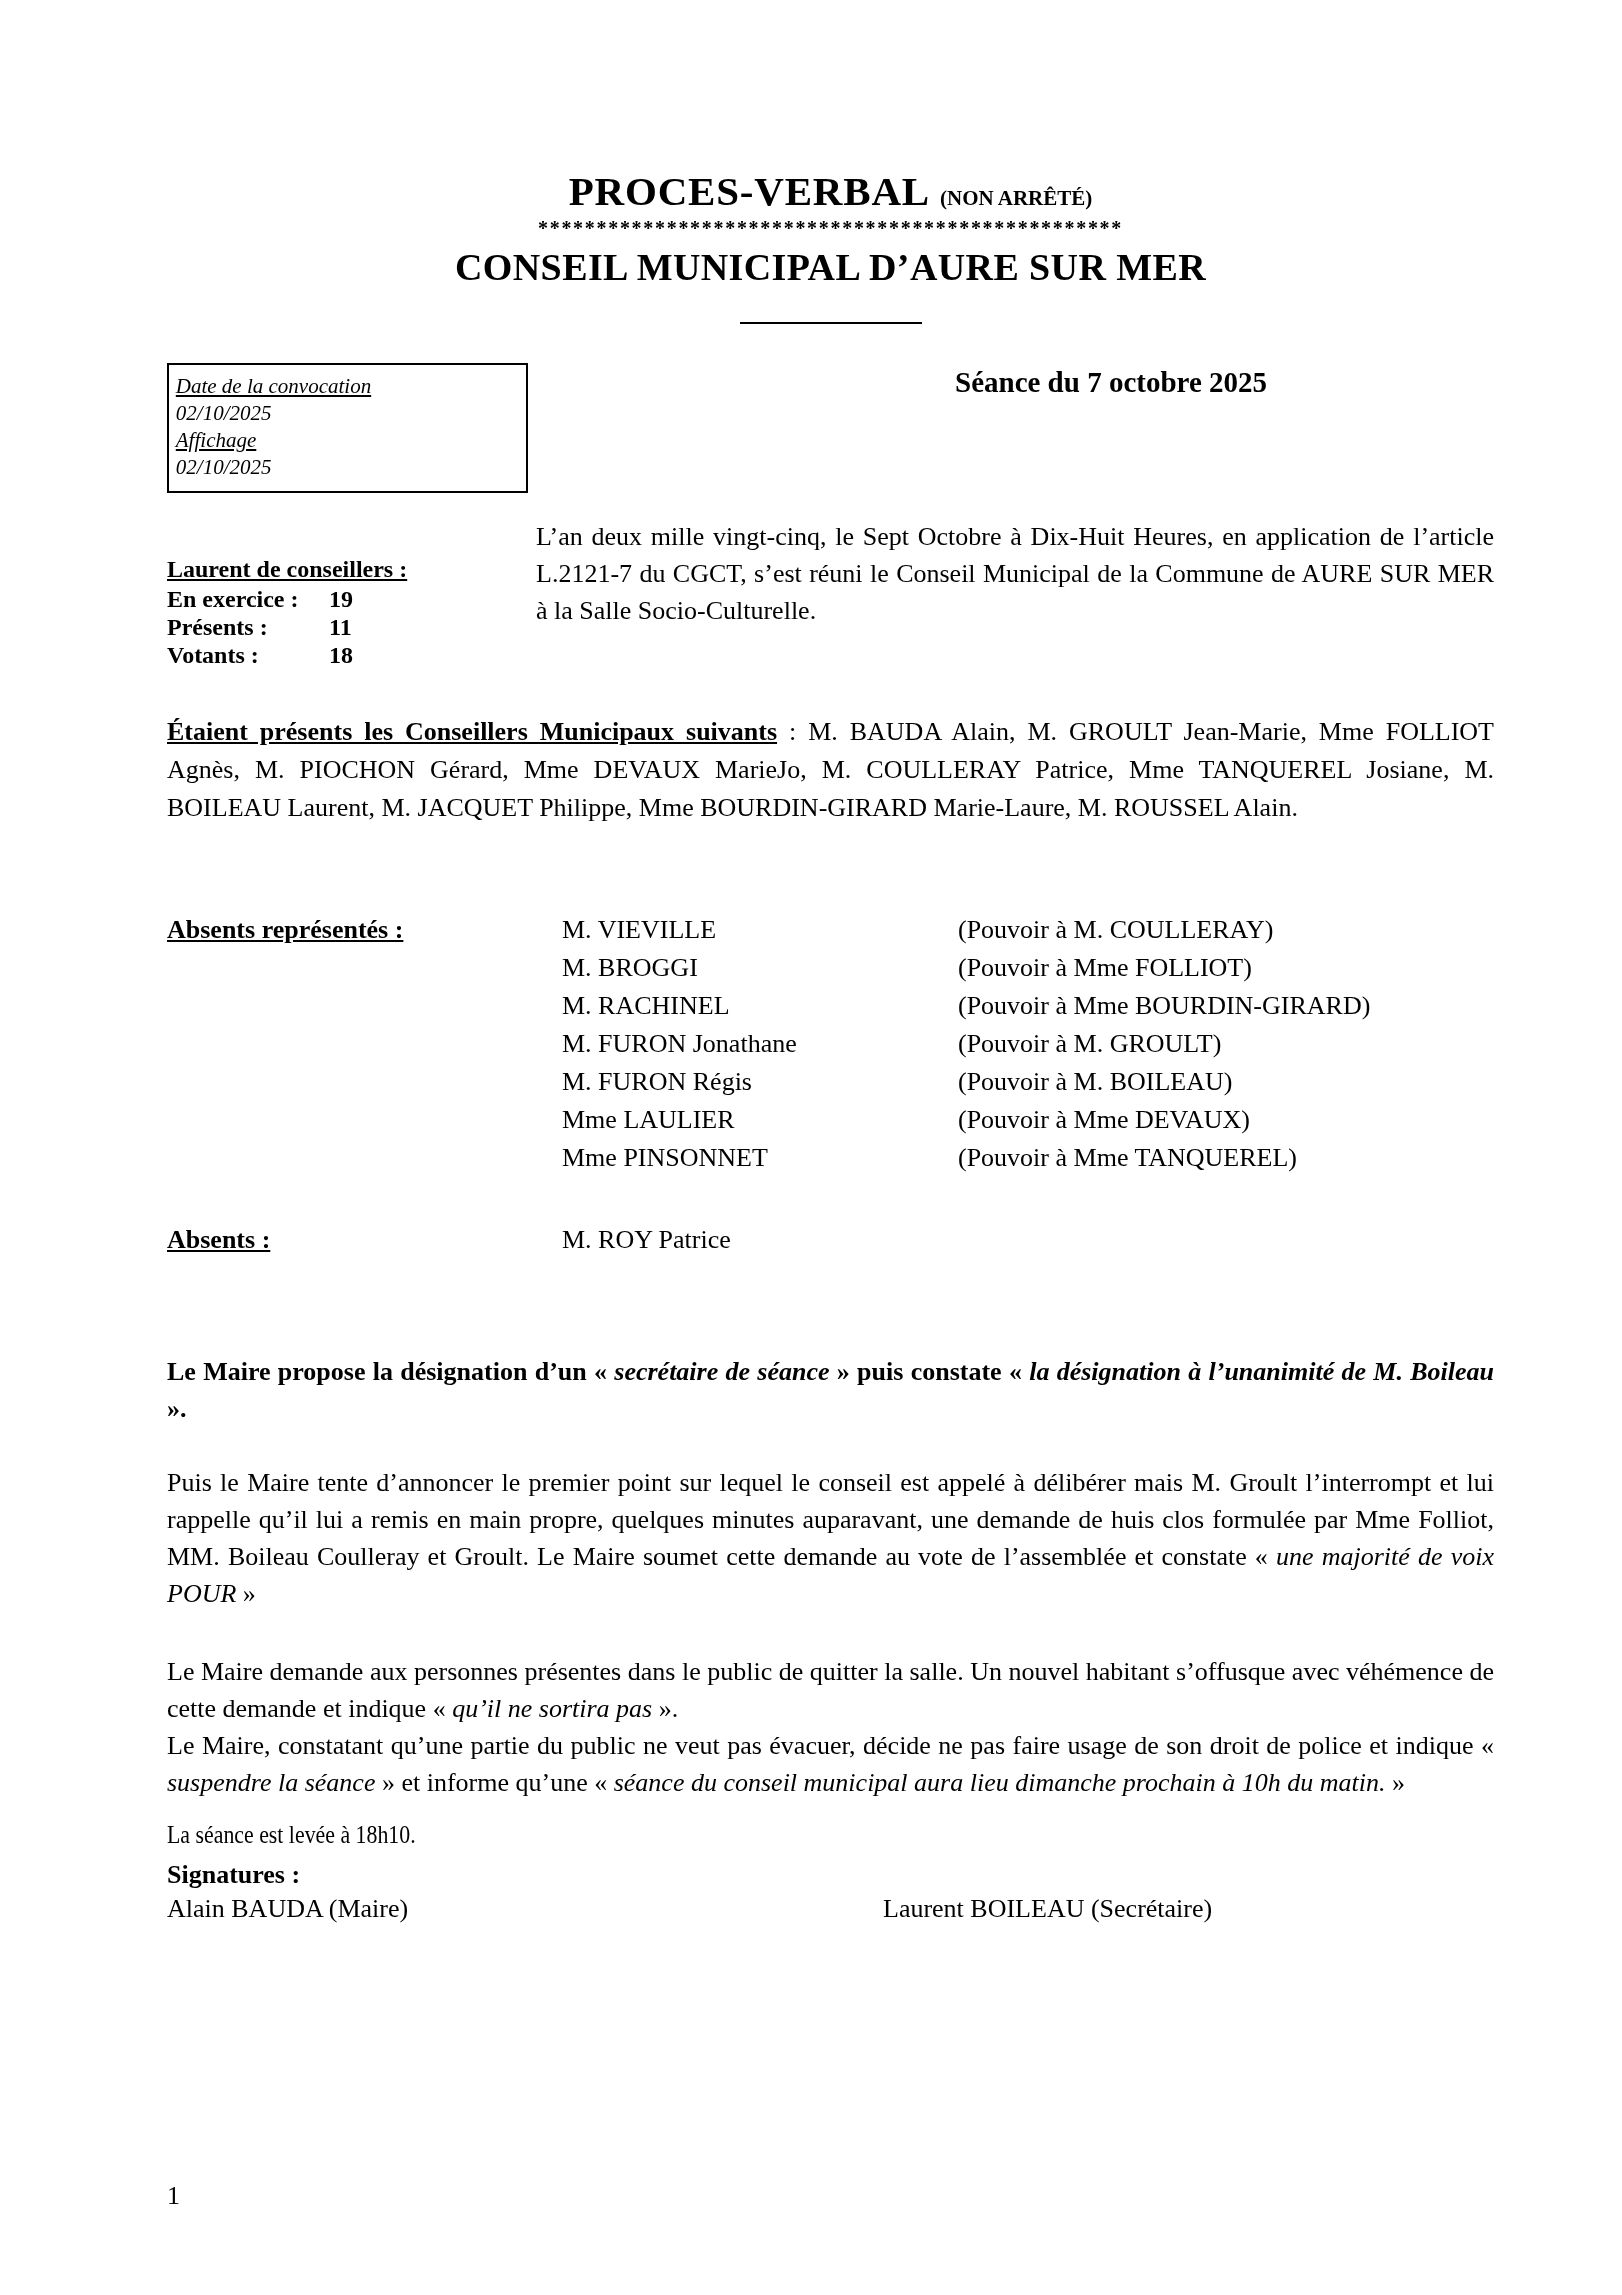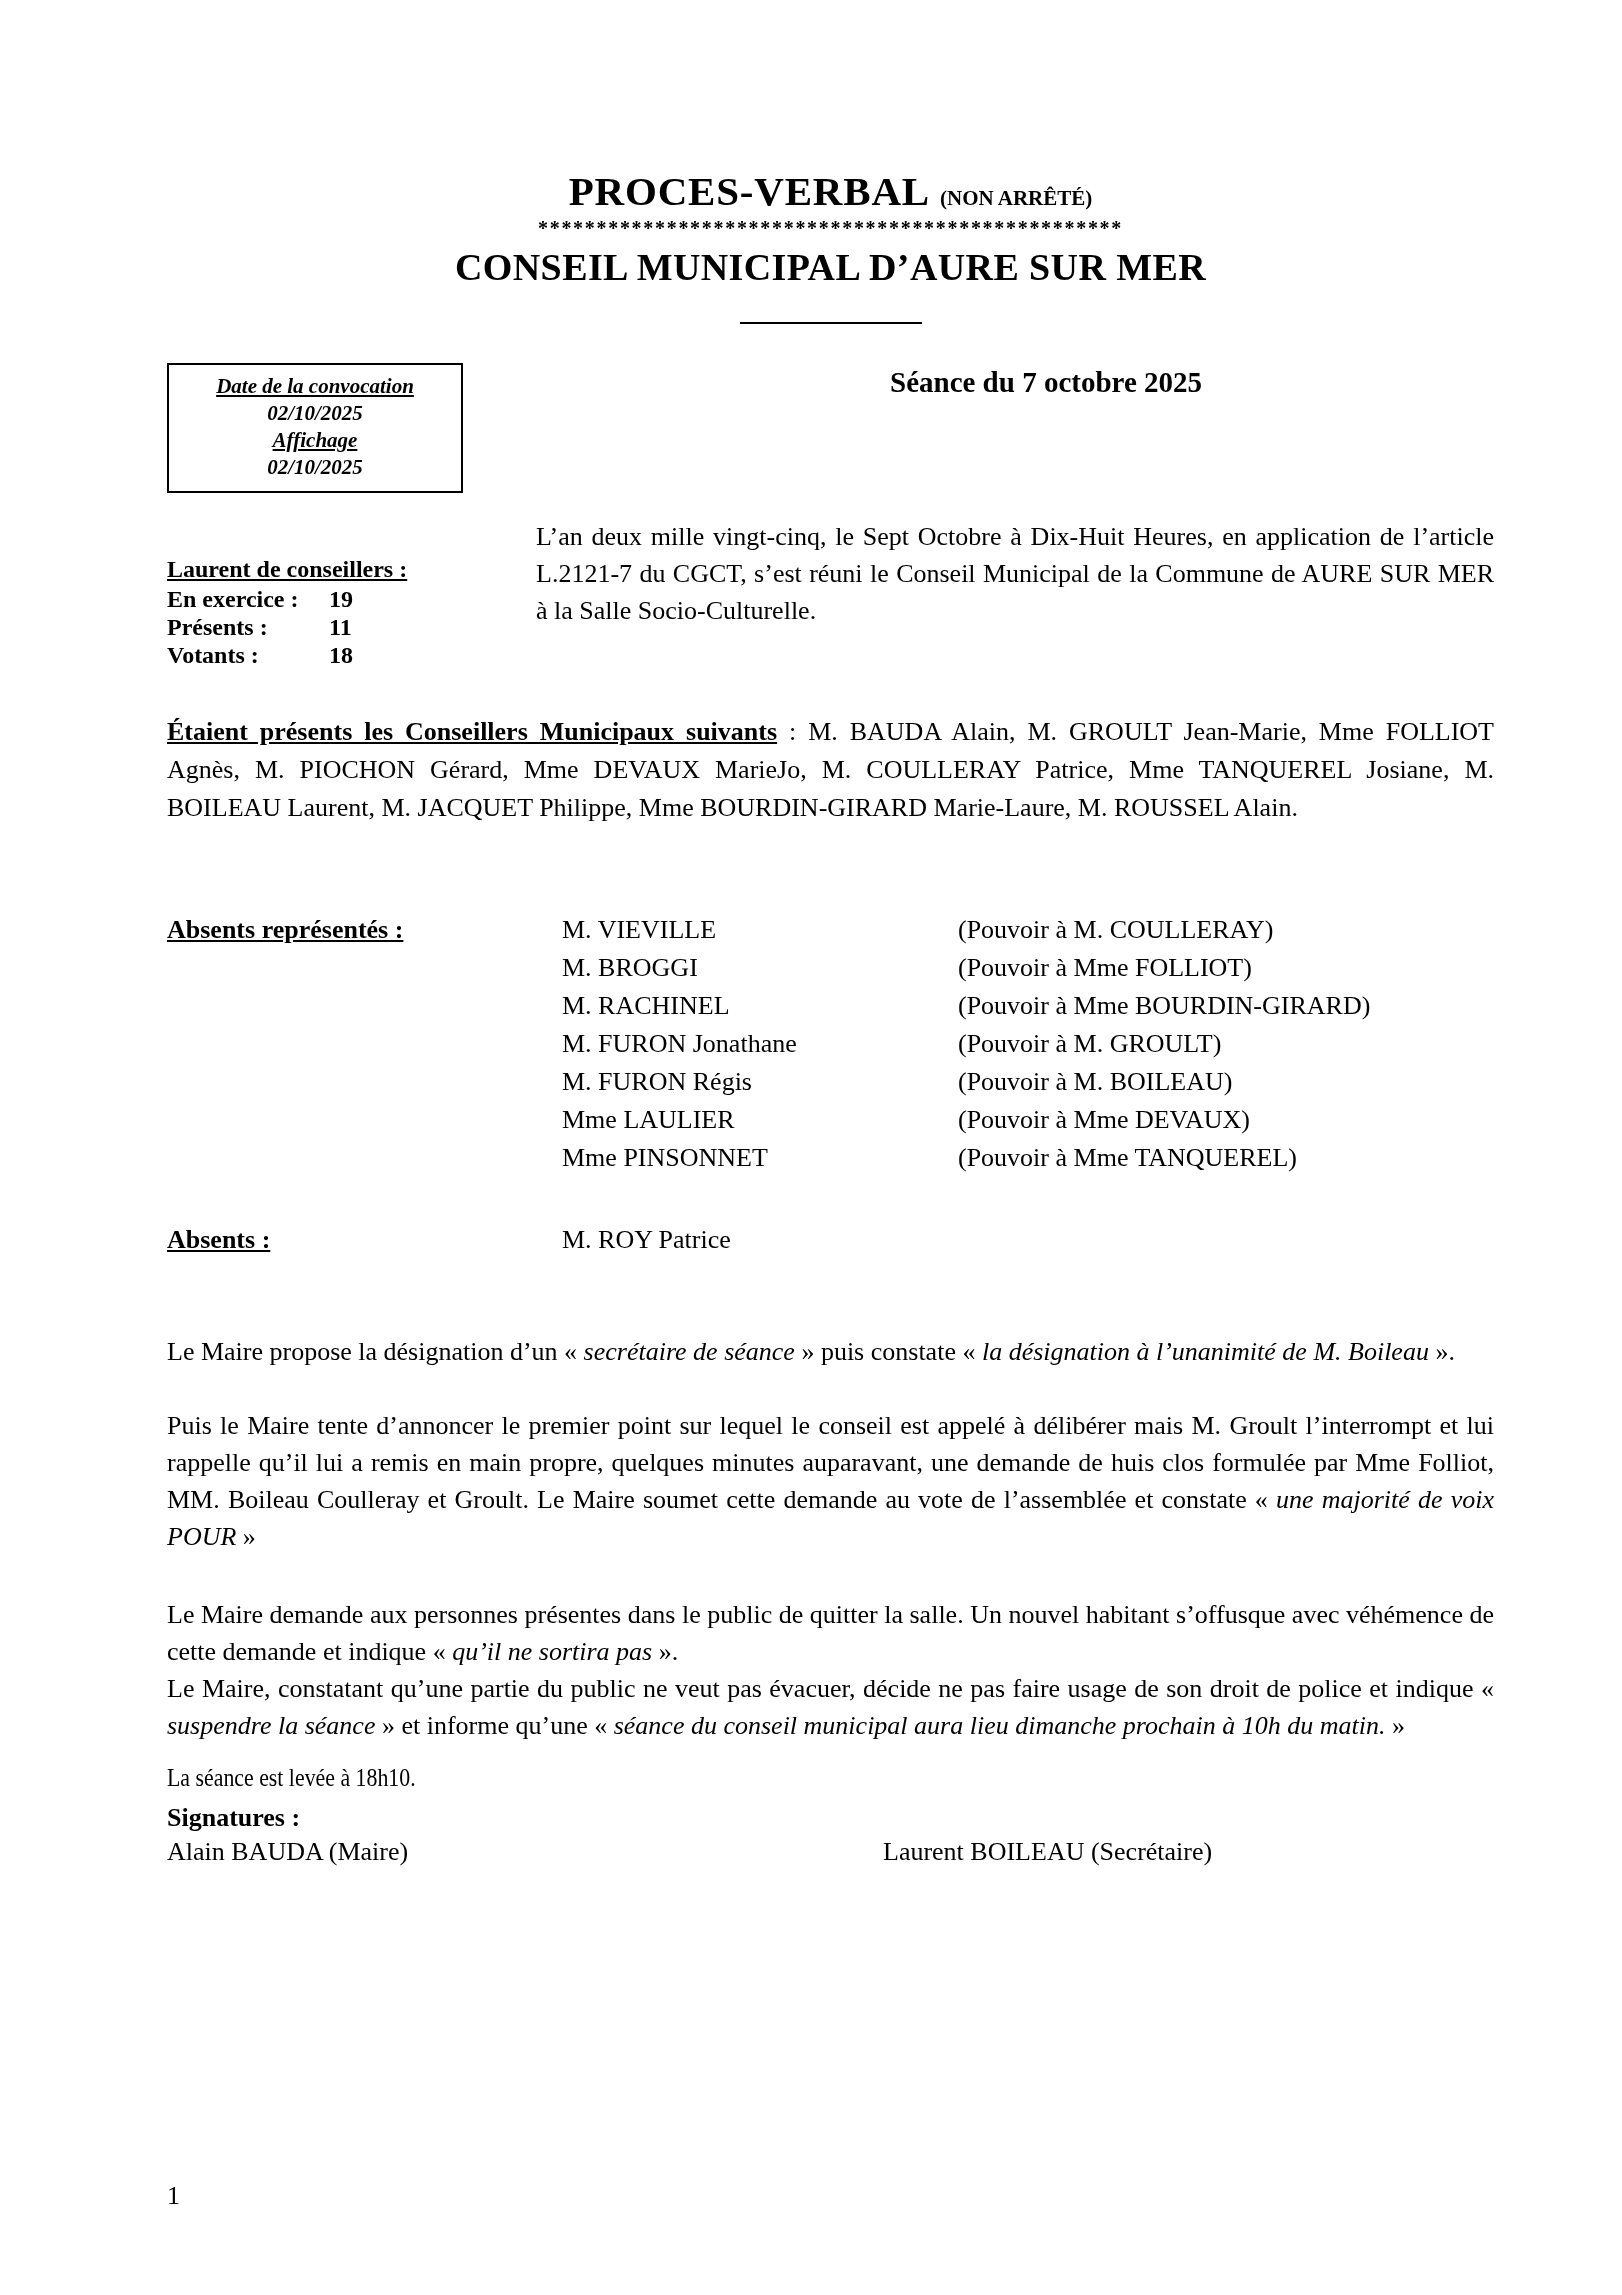--- a/index.html
+++ b/index.html
@@ -11,22 +11,22 @@
   }
   .page { position:absolute; inset:0; padding:169px 128px 0 167px; }
 
   .title-line { text-align:center; font-weight:bold; font-size:41px; letter-spacing:0.8px; line-height:1.1; }
   .title-suffix { font-size:21px; letter-spacing:0; margin-left:10px; }
   .stars { text-align:center; font-weight:bold; font-size:20px; letter-spacing:1.7px; line-height:1.2; margin-top:1.7px; }
   .subtitle { text-align:center; font-weight:bold; font-size:38px; letter-spacing:0.4px; margin-top:6.8px; line-height:1.1; }
   .title-rule { width:182px; height:1.7px; background:#000; margin:34px auto 0; }
 
   .top-row { display:flex; margin-top:39px; align-items:flex-start; }
-  .conv-box { width:296px; border:2.5px solid #000; padding:8.4px 6.8px 10px; text-align:center;
-              font-weight:bold; font-style:italic; font-size:21px; line-height:1.28; flex-shrink:0; }
+  .conv-box { width:361px; border:2.5px solid #000; padding:8.4px 6.8px 10px; text-align:left;
+              font-weight:normal; font-style:italic; font-size:21px; line-height:1.28; flex-shrink:0; }
   .u { text-decoration:underline; }
   .seance { font-weight:bold; font-size:29px; margin-left:427px; margin-top:3.4px; white-space:nowrap; }
 
   .row2 { display:flex; margin-top:25px; }
   .conseillers { width:369px; flex-shrink:0; padding-top:37px; font-weight:bold; font-size:24px; line-height:28px; }
   .conseillers-heading { text-decoration:underline; margin-bottom:2.5px; }
   .c-row { display:flex; }
   .c-label { width:162px; }
   .intro { flex:1; font-size:26px; line-height:37px; text-align:justify; }
 
@@ -36,21 +36,21 @@
   .abs-rep { display:flex; margin-top:84px; font-size:26px; line-height:38px; }
   .col-head { width:395px; flex-shrink:0; }
   .head-text { font-weight:bold; text-decoration:underline; }
   .ar-rows { flex:1; }
   .ar-row { display:flex; }
   .ar-name { width:396px; flex-shrink:0; }
 
   .absents { display:flex; margin-top:44px; font-size:26px; line-height:38px; }
 
   .bodycopy p { font-size:26px; line-height:37px; text-align:justify; }
-  .p1 { margin-top:74px; }
+  .p1 { margin-top:94px;font-weight:bold; }
   .p2 { margin-top:37px; }
   .p3 { margin-top:41px; }
   .p4 { margin-top:0; }
   .it { font-style:italic; }
 
   .closing { margin-top:18.6px; font-size:26px; transform:scaleX(0.84); transform-origin:0 0; white-space:nowrap; }
   .sig-heading { margin-top:10px; font-weight:bold; font-size:26px; }
   .sig-row { display:grid; grid-template-columns:716px 1fr; font-size:26px; margin-top:4.2px; }
 
   .page-number { position:absolute; left:167px; top:2181px; font-size:26px; }

